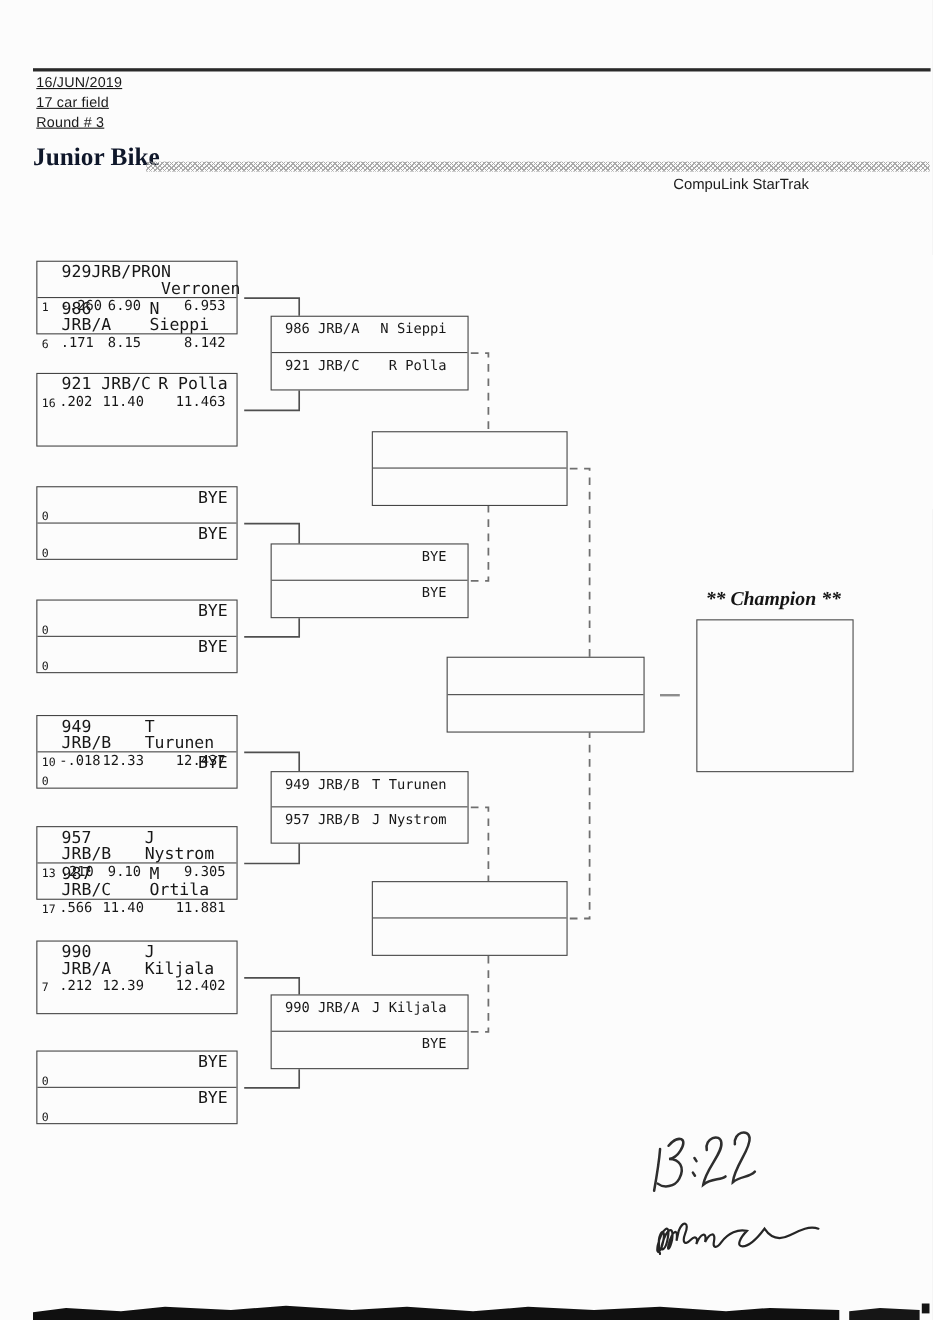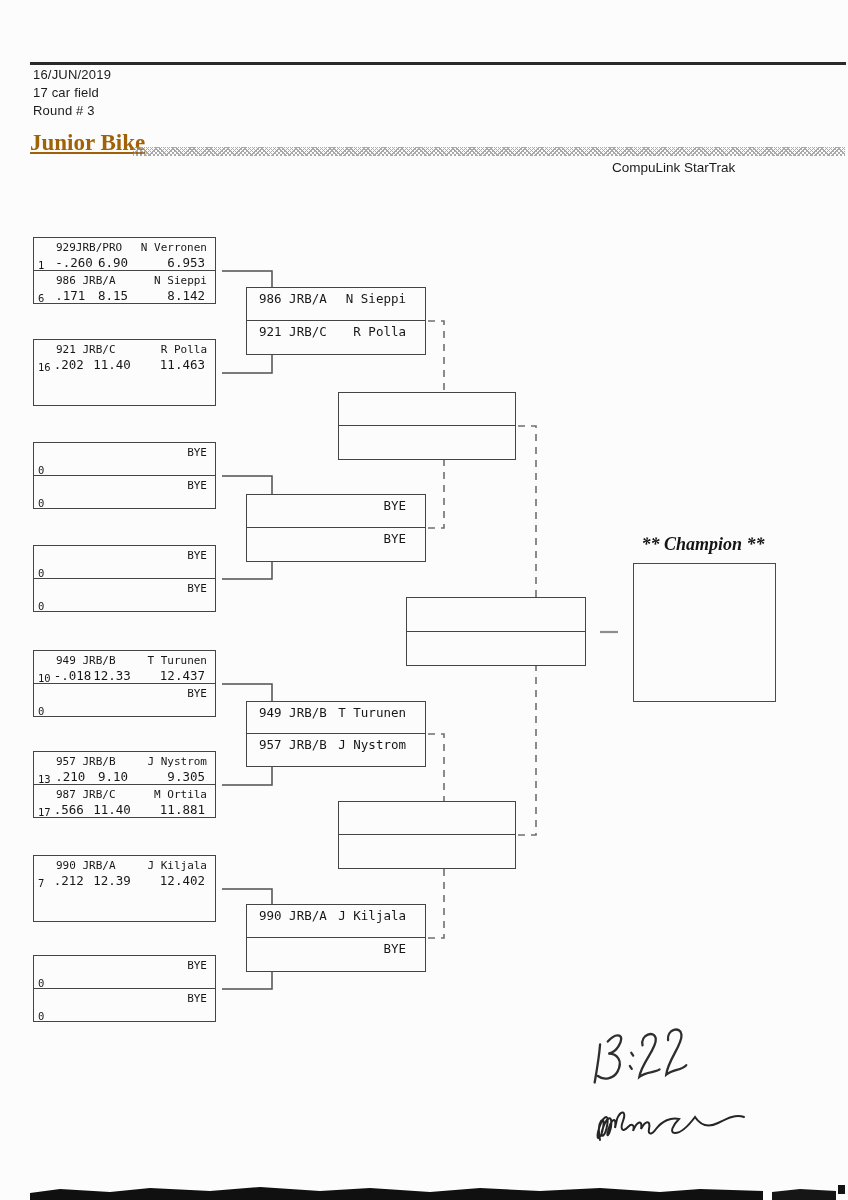--- a/index.html
+++ b/index.html
@@ -1,38 +1,38 @@
 <!DOCTYPE html>
 <html><head>
 <meta charset="utf-8">
 <style>
   html,body{margin:0;padding:0;background:#e8e8e8;}
   .page{position:relative;width:848px;height:1200px;background:#fcfcfc;overflow:hidden;
         font-family:"DejaVu Sans Mono", monospace;color:#171717;}
 
   
   .top-rule{position:absolute;left:30px;top:62px;width:816px;height:3px;background:#2a2a2a;}
-  .hdr-small{position:absolute;left:33px;font:13px "Liberation Sans", sans-serif;color:#1b1b1b;letter-spacing:.2px;}
+  .hdr-small{position:absolute;left:33px;font:13px "Liberation Sans", sans-serif;color:#1b1b1b;letter-spacing:.2px;text-decoration:underline;}
   .event-title{position:absolute;left:250px;top:80px;width:460px;text-align:center;
                font:bold 20px "Liberation Serif", serif;letter-spacing:.4px;color:#111;}
   .brand{position:absolute;left:612px;top:160px;width:238px;text-align:left;padding-right:10px;
          font:13.5px "Liberation Sans", sans-serif;color:#1b1b1b;box-sizing:border-box;}
-  .class-heading{position:absolute;left:30px;top:130px;font:bold 23px "Liberation Serif", serif;color:#a16207;text-decoration:underline;}
+  .class-heading{position:absolute;left:30px;top:130px;font:bold 23px "Liberation Serif", serif;color:#0f172a;}
   .class-pattern{position:absolute;left:133px;top:147px;width:712px;height:9px;opacity:.75;
       background-image:repeating-linear-gradient(45deg,#8f8f8f 0 1px,transparent 1px 3px),
                        repeating-linear-gradient(-45deg,#8f8f8f 0 1px,transparent 1px 3px);}
 
   
   .box{position:absolute;border:1.5px solid #454545;box-sizing:border-box;background:transparent;}
   .half{height:50%;box-sizing:border-box;position:relative;}
   .half.top{border-bottom:1.5px solid #454545;}
 
   
   .r1{left:33px;width:183px;height:67px;}
-  .l1{display:flex;justify-content:space-between;padding:2px 8px 0 22px;font-size:11px;line-height:15px;}
+  .l1{display:flex;justify-content:space-between;padding:2px 8px 0 22px;font-size:15px;line-height:15px;}
   .l2{display:flex;padding:1px 10px 0 4px;font-size:12.5px;line-height:14px;}
   .seed{width:20px;font-size:10.5px;padding-top:2px;}
   .rt{width:50px;}
   .dial{width:47px;text-align:left;}
   .et{flex:1;text-align:center;margin-left:29px;}
 
   
   .qf{left:246px;width:180px;height:68px;}
   .qline{display:flex;justify-content:space-between;padding:3px 19px 0 12px;font-size:12.5px;line-height:15px;}
 

